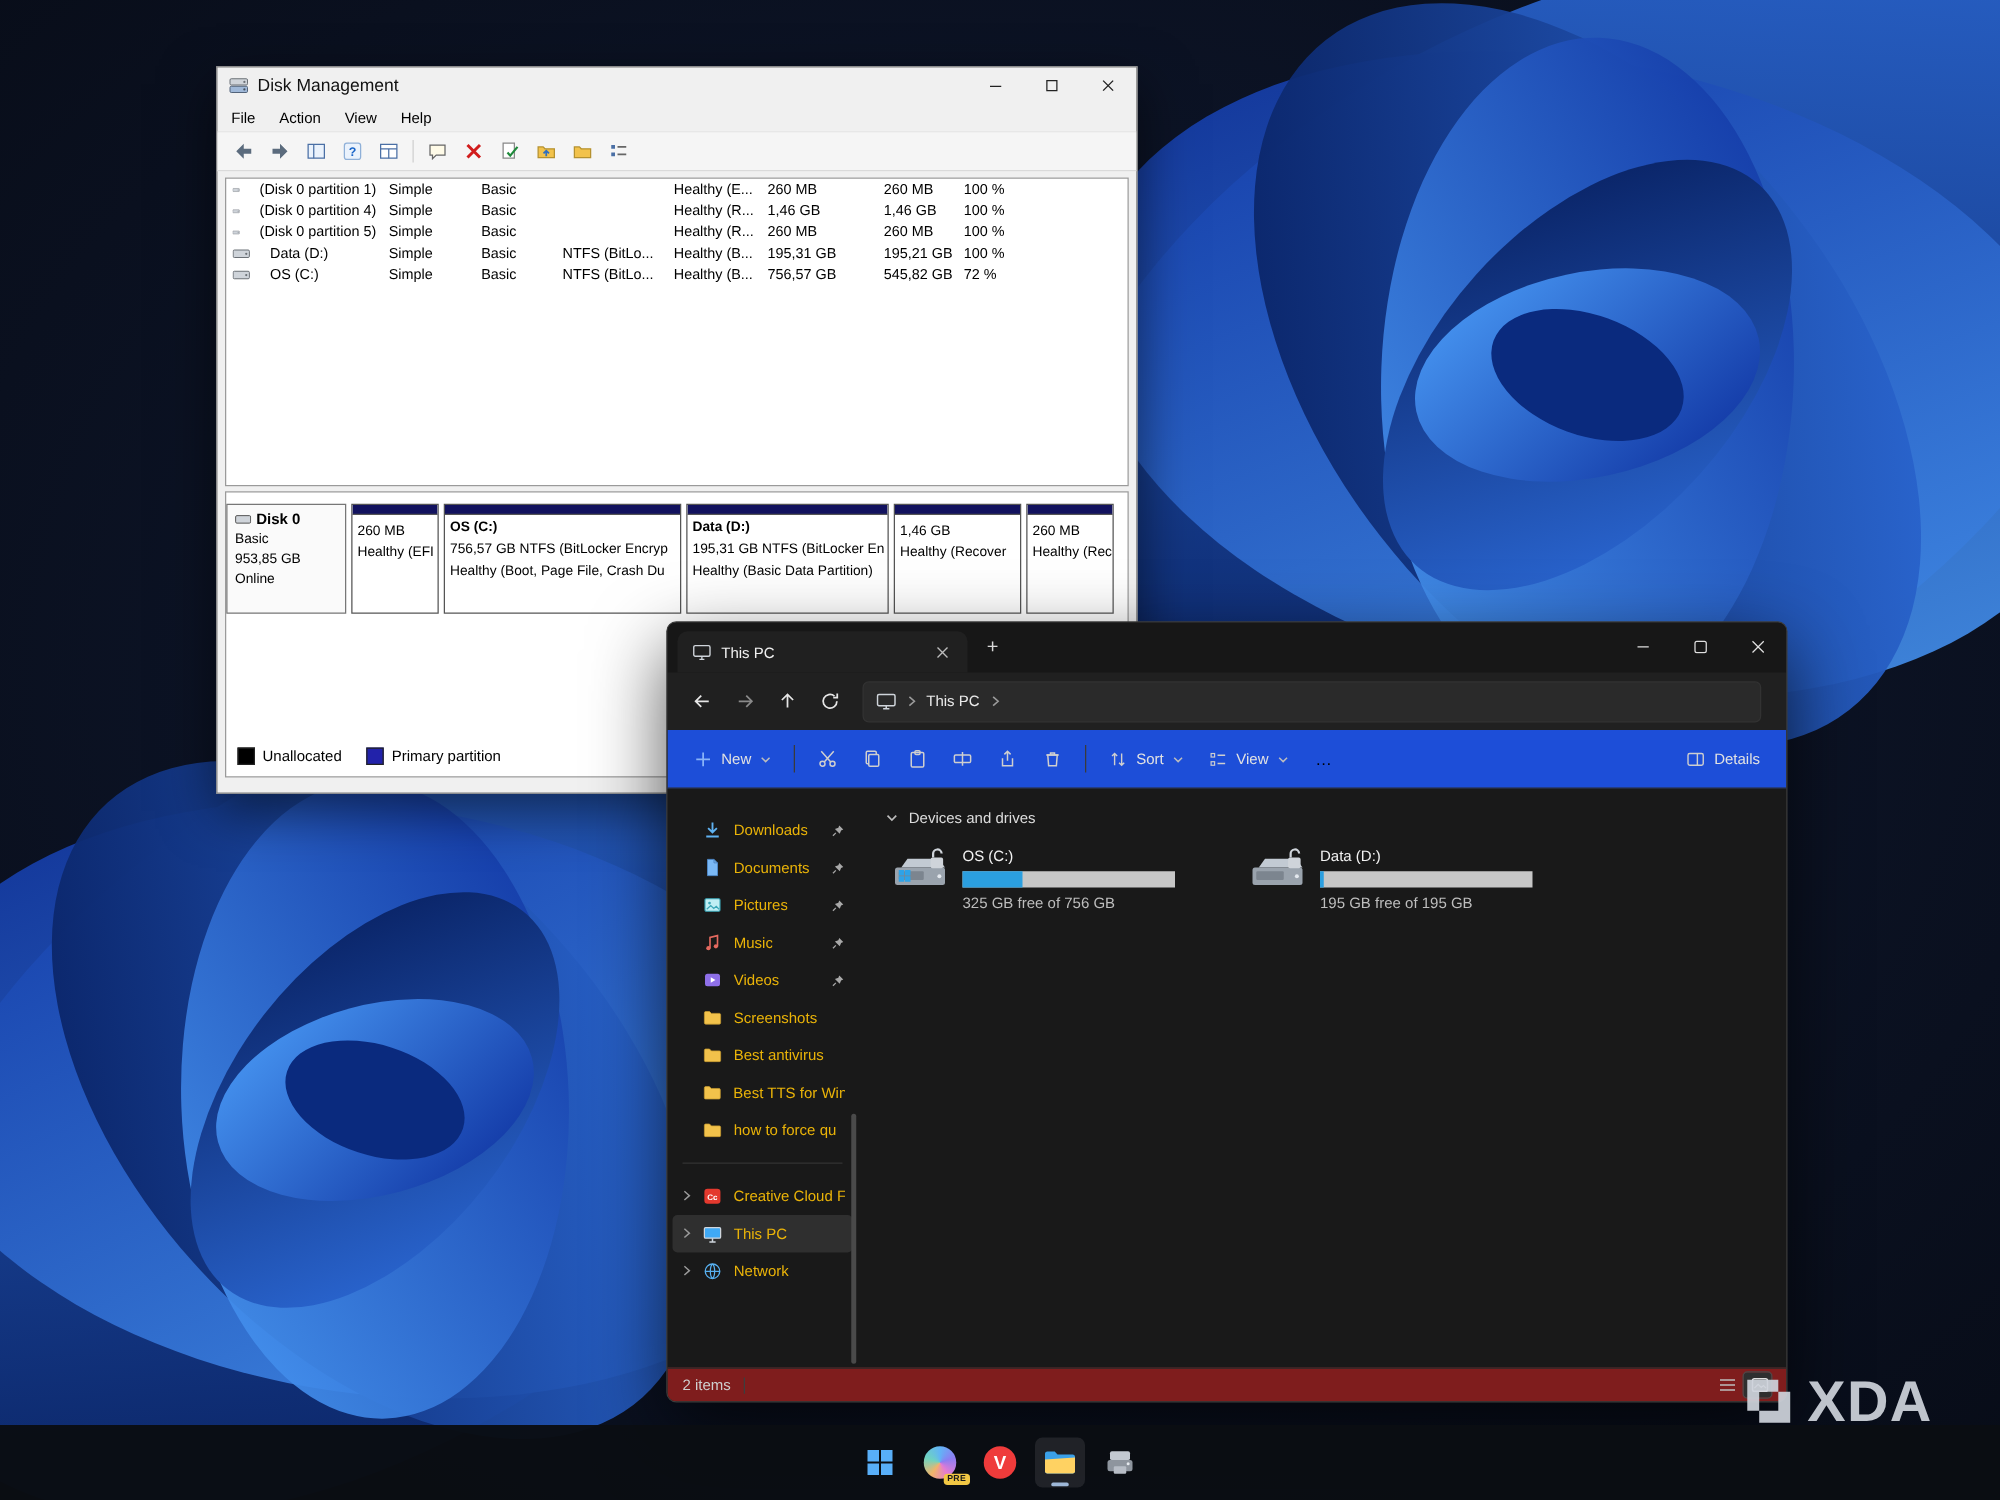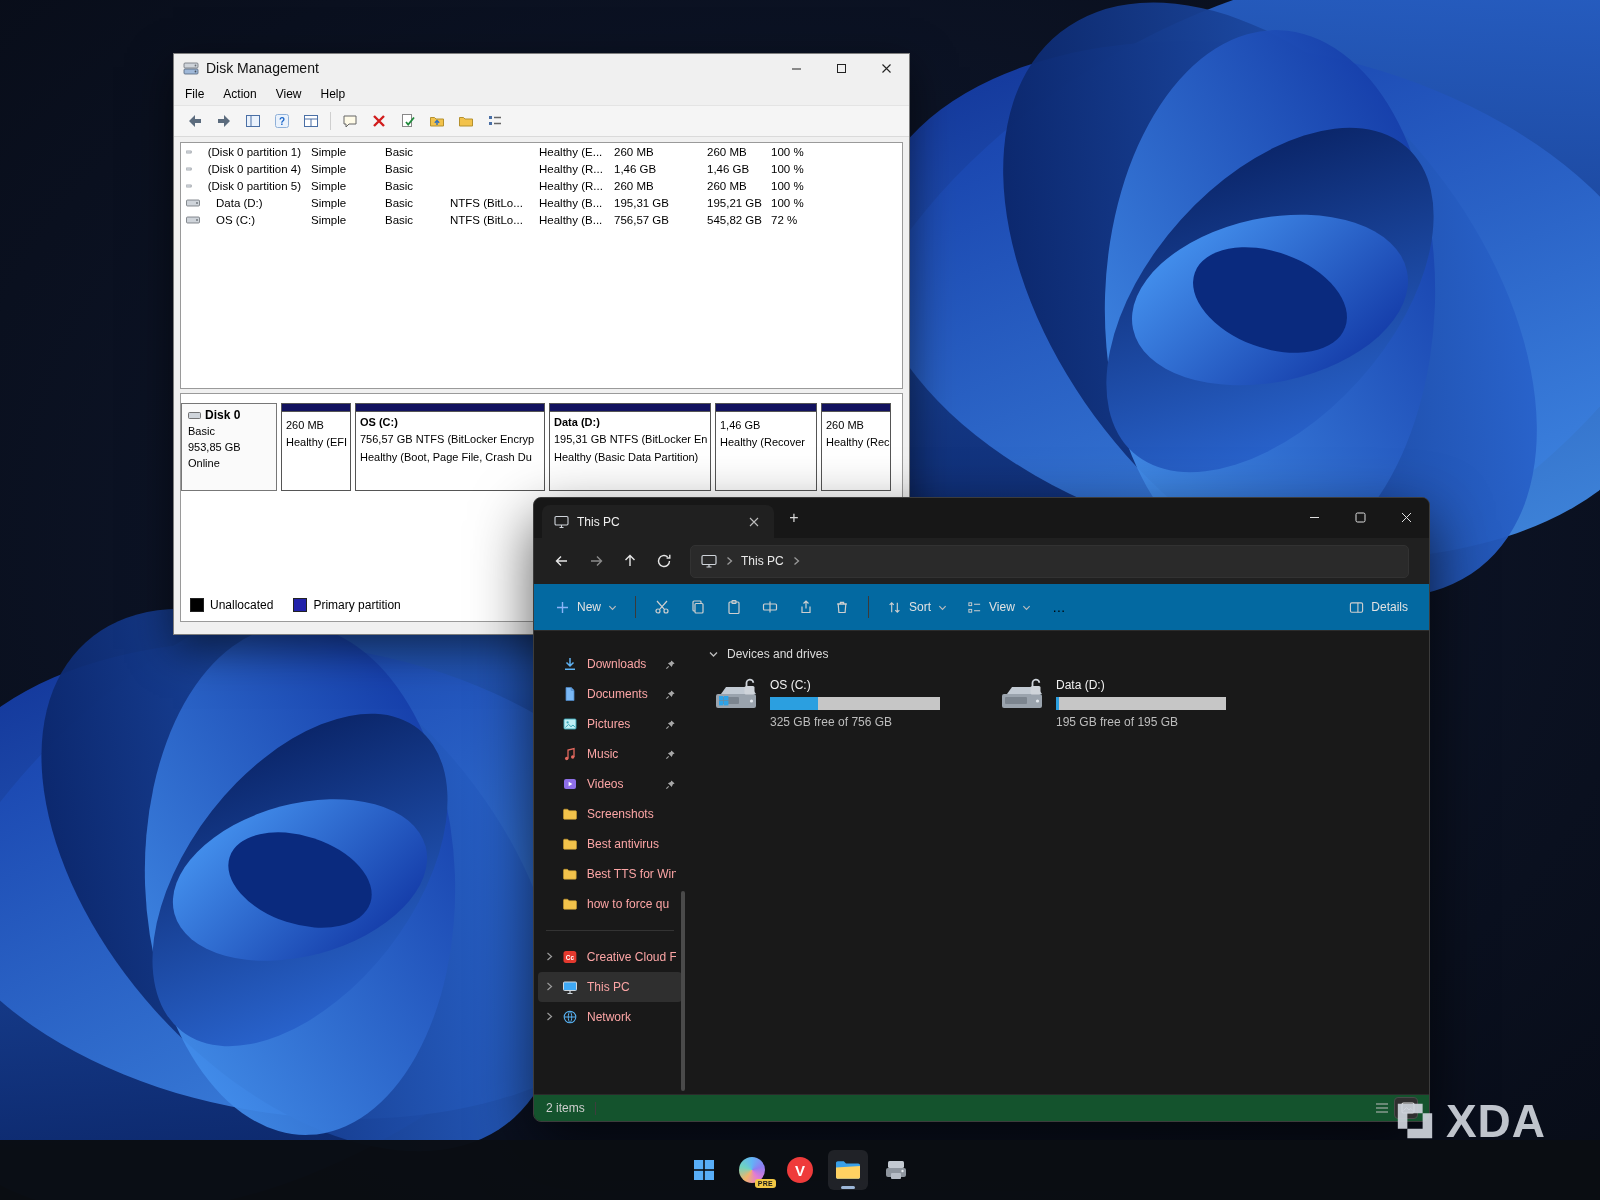--- a/index.html
+++ b/index.html
@@ -55,43 +55,43 @@
   .tab-close,.ex-newtab{width:24px;height:24px;display:grid;place-items:center;border:none;background:transparent;border-radius:4px;cursor:pointer;}
   .ex-newtab{align-self:center;margin-left:8px;color:#d8d8d8;font-size:16px;}
   .ex-winctrls{position:absolute;right:0;top:0;display:flex;height:38px;}
   .exc{width:46px;height:38px;display:grid;place-items:center;border:none;background:transparent;cursor:pointer;}
   .ex-nav{height:46px;display:flex;align-items:center;gap:2px;padding:0 12px;background:#202020;}
   .nbtn{width:32px;height:32px;display:grid;place-items:center;border:none;background:transparent;border-radius:4px;cursor:pointer;}
   .ex-address{flex:1;height:31px;background:#2a2a2a;border:1px solid #323232;border-radius:5px;display:flex;align-items:center;gap:7px;padding:0 10px;margin:0 8px;}
   .crumb{color:#eaeaea;}
   .ex-search{width:250px;height:31px;background:#2a2a2a;border:1px solid #323232;border-radius:5px;display:flex;align-items:center;padding:0 10px;gap:8px;color:#9a9a9a;}
   .ex-search .ph{flex:1;}
-  .ex-toolbar{height:46px;display:flex;align-items:center;gap:2px;padding:0 12px;background:#0369a1;border-bottom:1px solid #2c2c2c;}
+  .ex-toolbar{height:46px;display:flex;align-items:center;gap:2px;padding:0 12px;background:#1d4ed8;border-bottom:1px solid #2c2c2c;}
   .tbb{display:flex;align-items:center;gap:7px;padding:7px 9px;border:none;background:transparent;color:#e2e2e2;border-radius:4px;font-size:12px;cursor:pointer;}
   .tbi{width:34px;height:34px;display:grid;place-items:center;border:none;background:transparent;border-radius:4px;cursor:pointer;}
   .tb-sep{width:1px;height:22px;background:#3a3a3a;margin:0 7px;}
   .tb-right{margin-left:auto;}
   .ex-body{flex:1;display:flex;min-height:0;background:#191919;}
   .ex-side{width:152px;padding-top:18px;position:relative;box-sizing:border-box;}
-  .side-item{height:30px;display:flex;align-items:center;gap:9px;padding:0 6px 0 24px;margin:0 4px;border-radius:4px;position:relative;color:#fca5a5;cursor:pointer;white-space:nowrap;overflow:hidden;}
+  .side-item{height:30px;display:flex;align-items:center;gap:9px;padding:0 6px 0 24px;margin:0 4px;border-radius:4px;position:relative;color:#eab308;cursor:pointer;white-space:nowrap;overflow:hidden;}
   .side-item.sel{background:#2f2f2f;}
   .side-item .chev{position:absolute;left:7px;top:9px;}
   .side-item .lbl{overflow:hidden;}
   .side-item .pin{margin-left:auto;flex:none;}
   .side-div{height:1px;background:#333;margin:11px 12px;}
   .side-scroll{position:absolute;right:1px;top:260px;width:4px;height:200px;background:#4a4a4a;border-radius:2px;}
   .ex-main{flex:1;padding:16px 0 0 22px;}
   .sec-head{display:flex;align-items:center;gap:8px;color:#dcdcdc;cursor:pointer;}
   .drives{display:flex;gap:26px;margin-top:13px;}
   .drive{display:flex;gap:10px;align-items:flex-start;width:252px;padding:4px;border-radius:4px;cursor:pointer;}
   .drive-name{color:#f2f2f2;margin-bottom:5px;}
   .drive-bar{width:170px;height:13px;background:#c6c6c6;}
   .drive-fill{height:100%;background:#2b9fe0;}
   .drive-caption{margin-top:5px;color:#bdbdbd;}
-  .ex-status{height:26px;display:flex;align-items:center;padding:0 12px;border-top:1px solid #2a2a2a;color:#cfcfcf;background:#14532d;}
+  .ex-status{height:26px;display:flex;align-items:center;padding:0 12px;border-top:1px solid #2a2a2a;color:#cfcfcf;background:#7f1d1d;}
   .st-sep{width:1px;height:13px;background:#3e3e3e;margin-left:10px;}
   .st-right{margin-left:auto;display:flex;gap:4px;}
   .stv{width:22px;height:20px;display:grid;place-items:center;border:none;background:transparent;border-radius:3px;cursor:pointer;}
   .stv.active{background:#2f2f2f;outline:1px solid #4a4a4a;}
 
   
   .taskbar{position:absolute;left:0;right:0;bottom:0;height:60px;z-index:40;
            background:rgba(10,13,19,.97);display:flex;align-items:center;justify-content:center;gap:8px;}
   .tk{width:40px;height:40px;display:grid;place-items:center;border:none;background:transparent;border-radius:6px;position:relative;cursor:pointer;}
   .tk.active{background:rgba(255,255,255,.09);}

